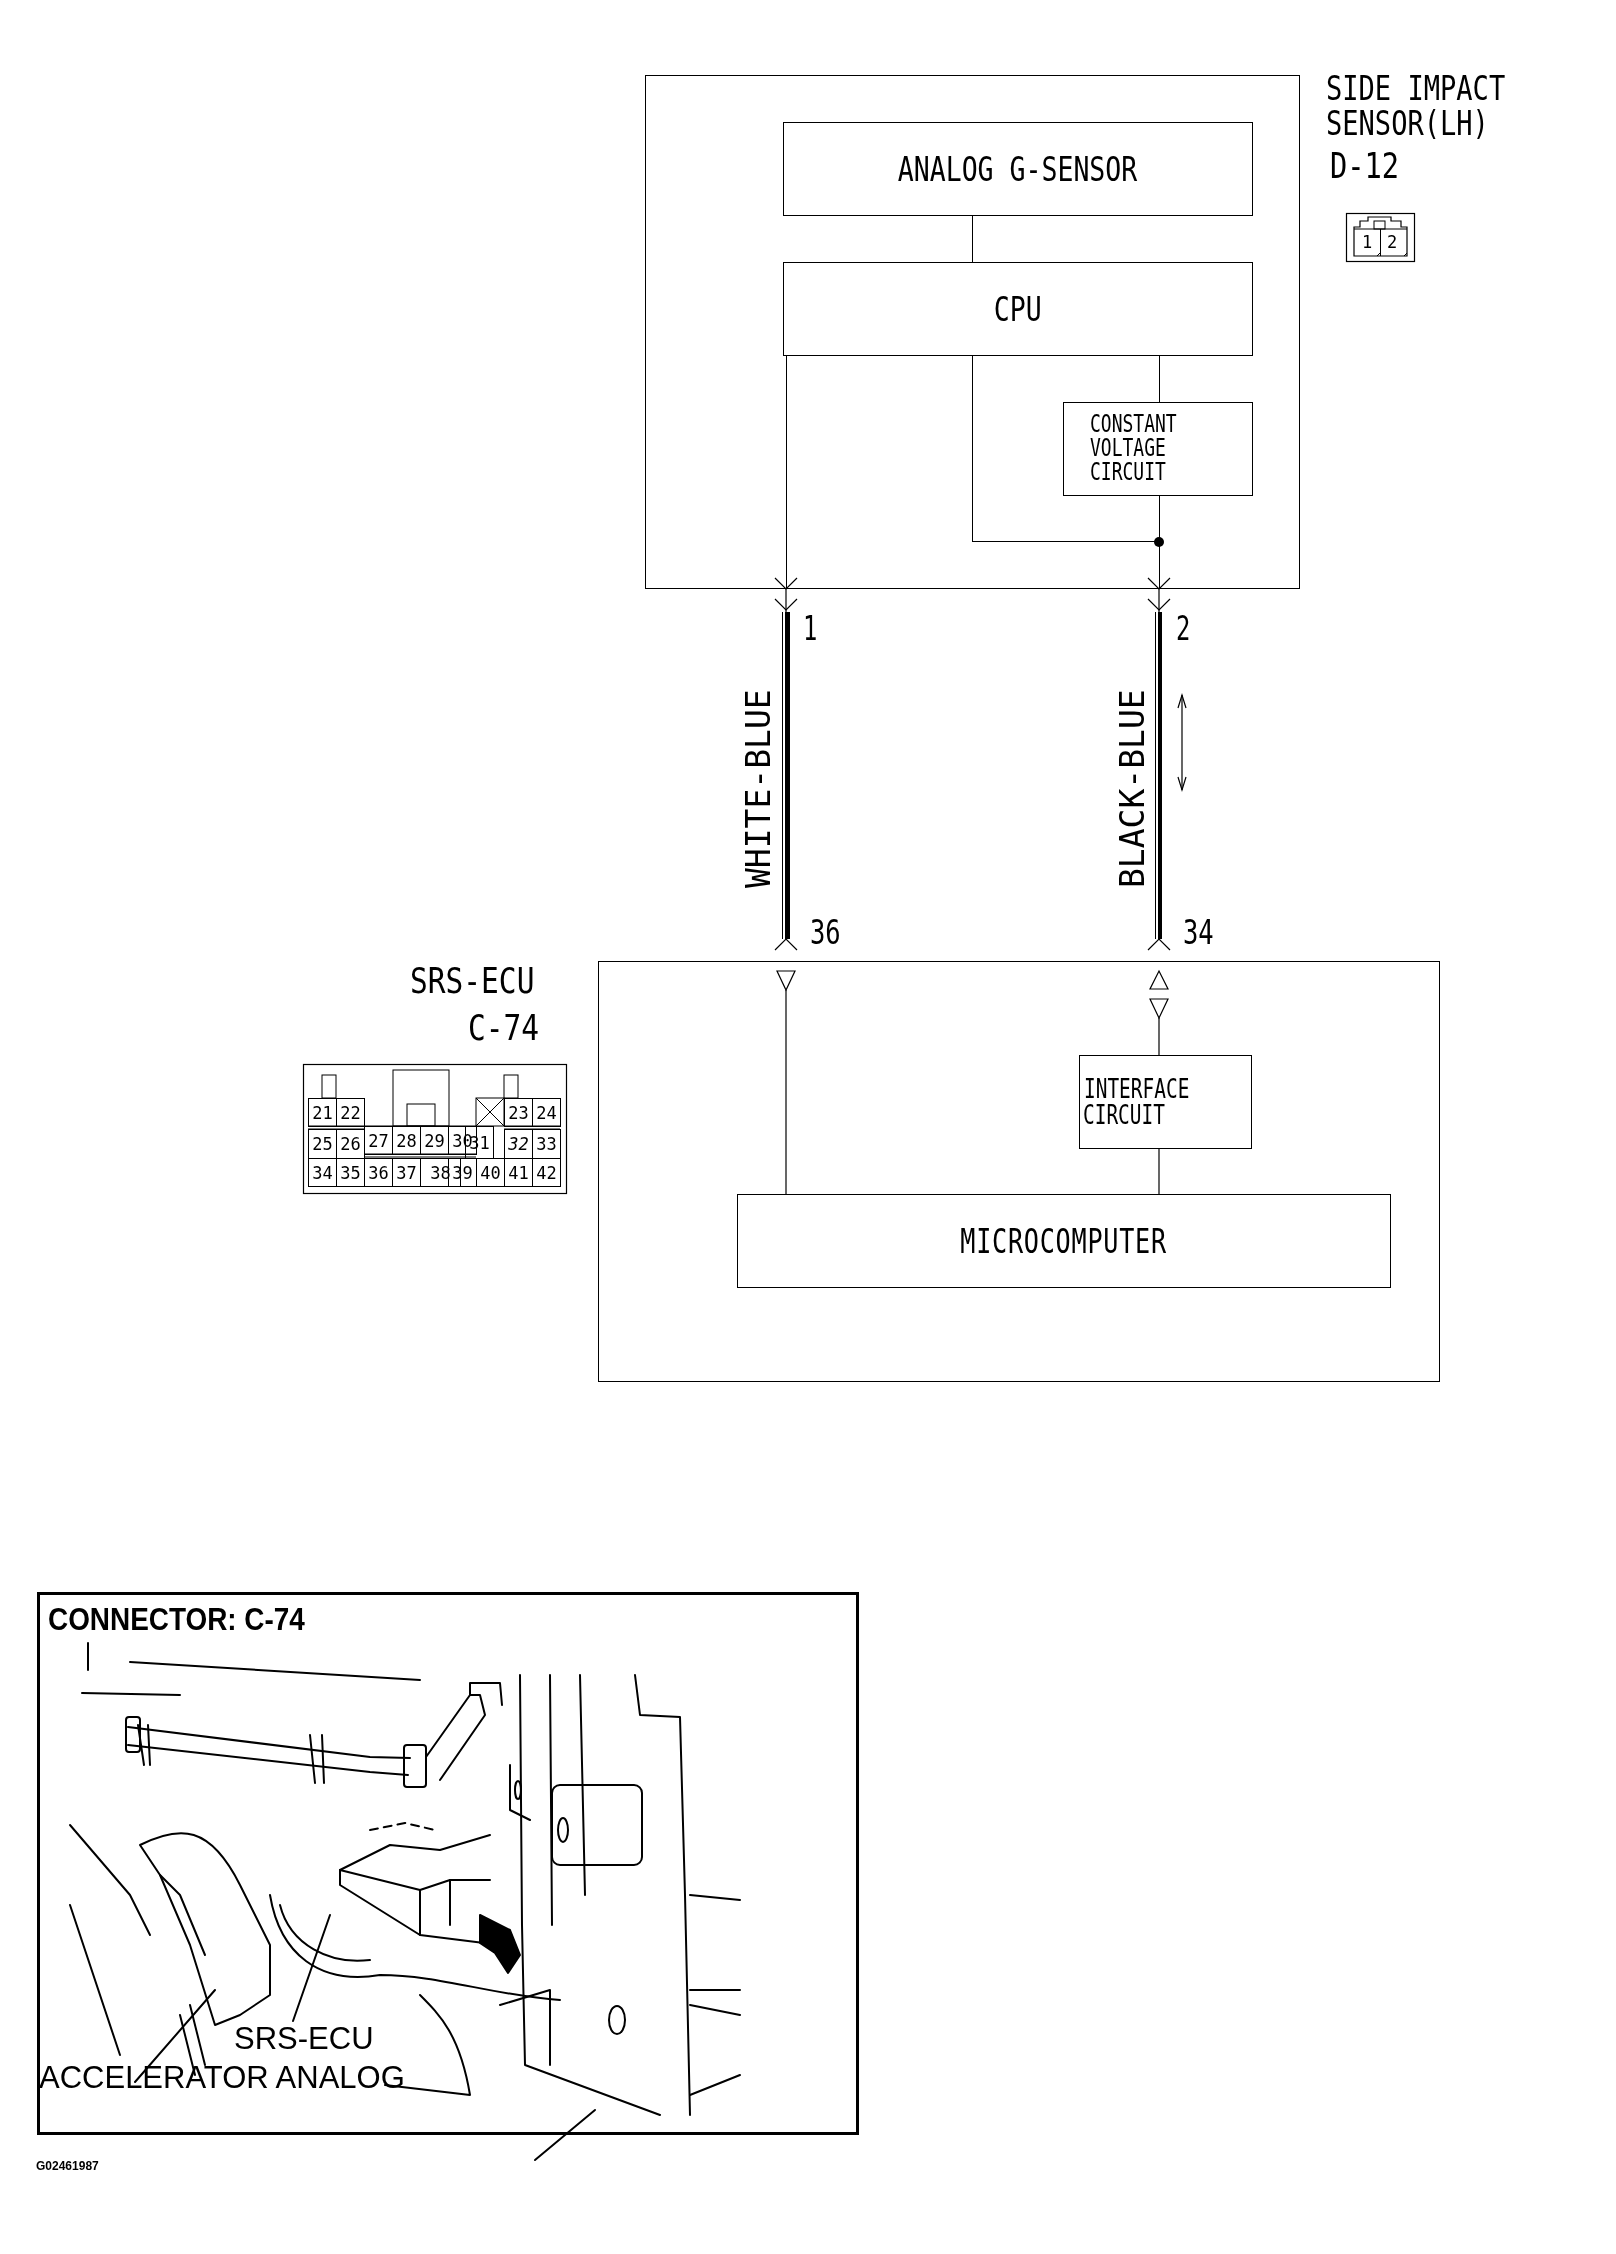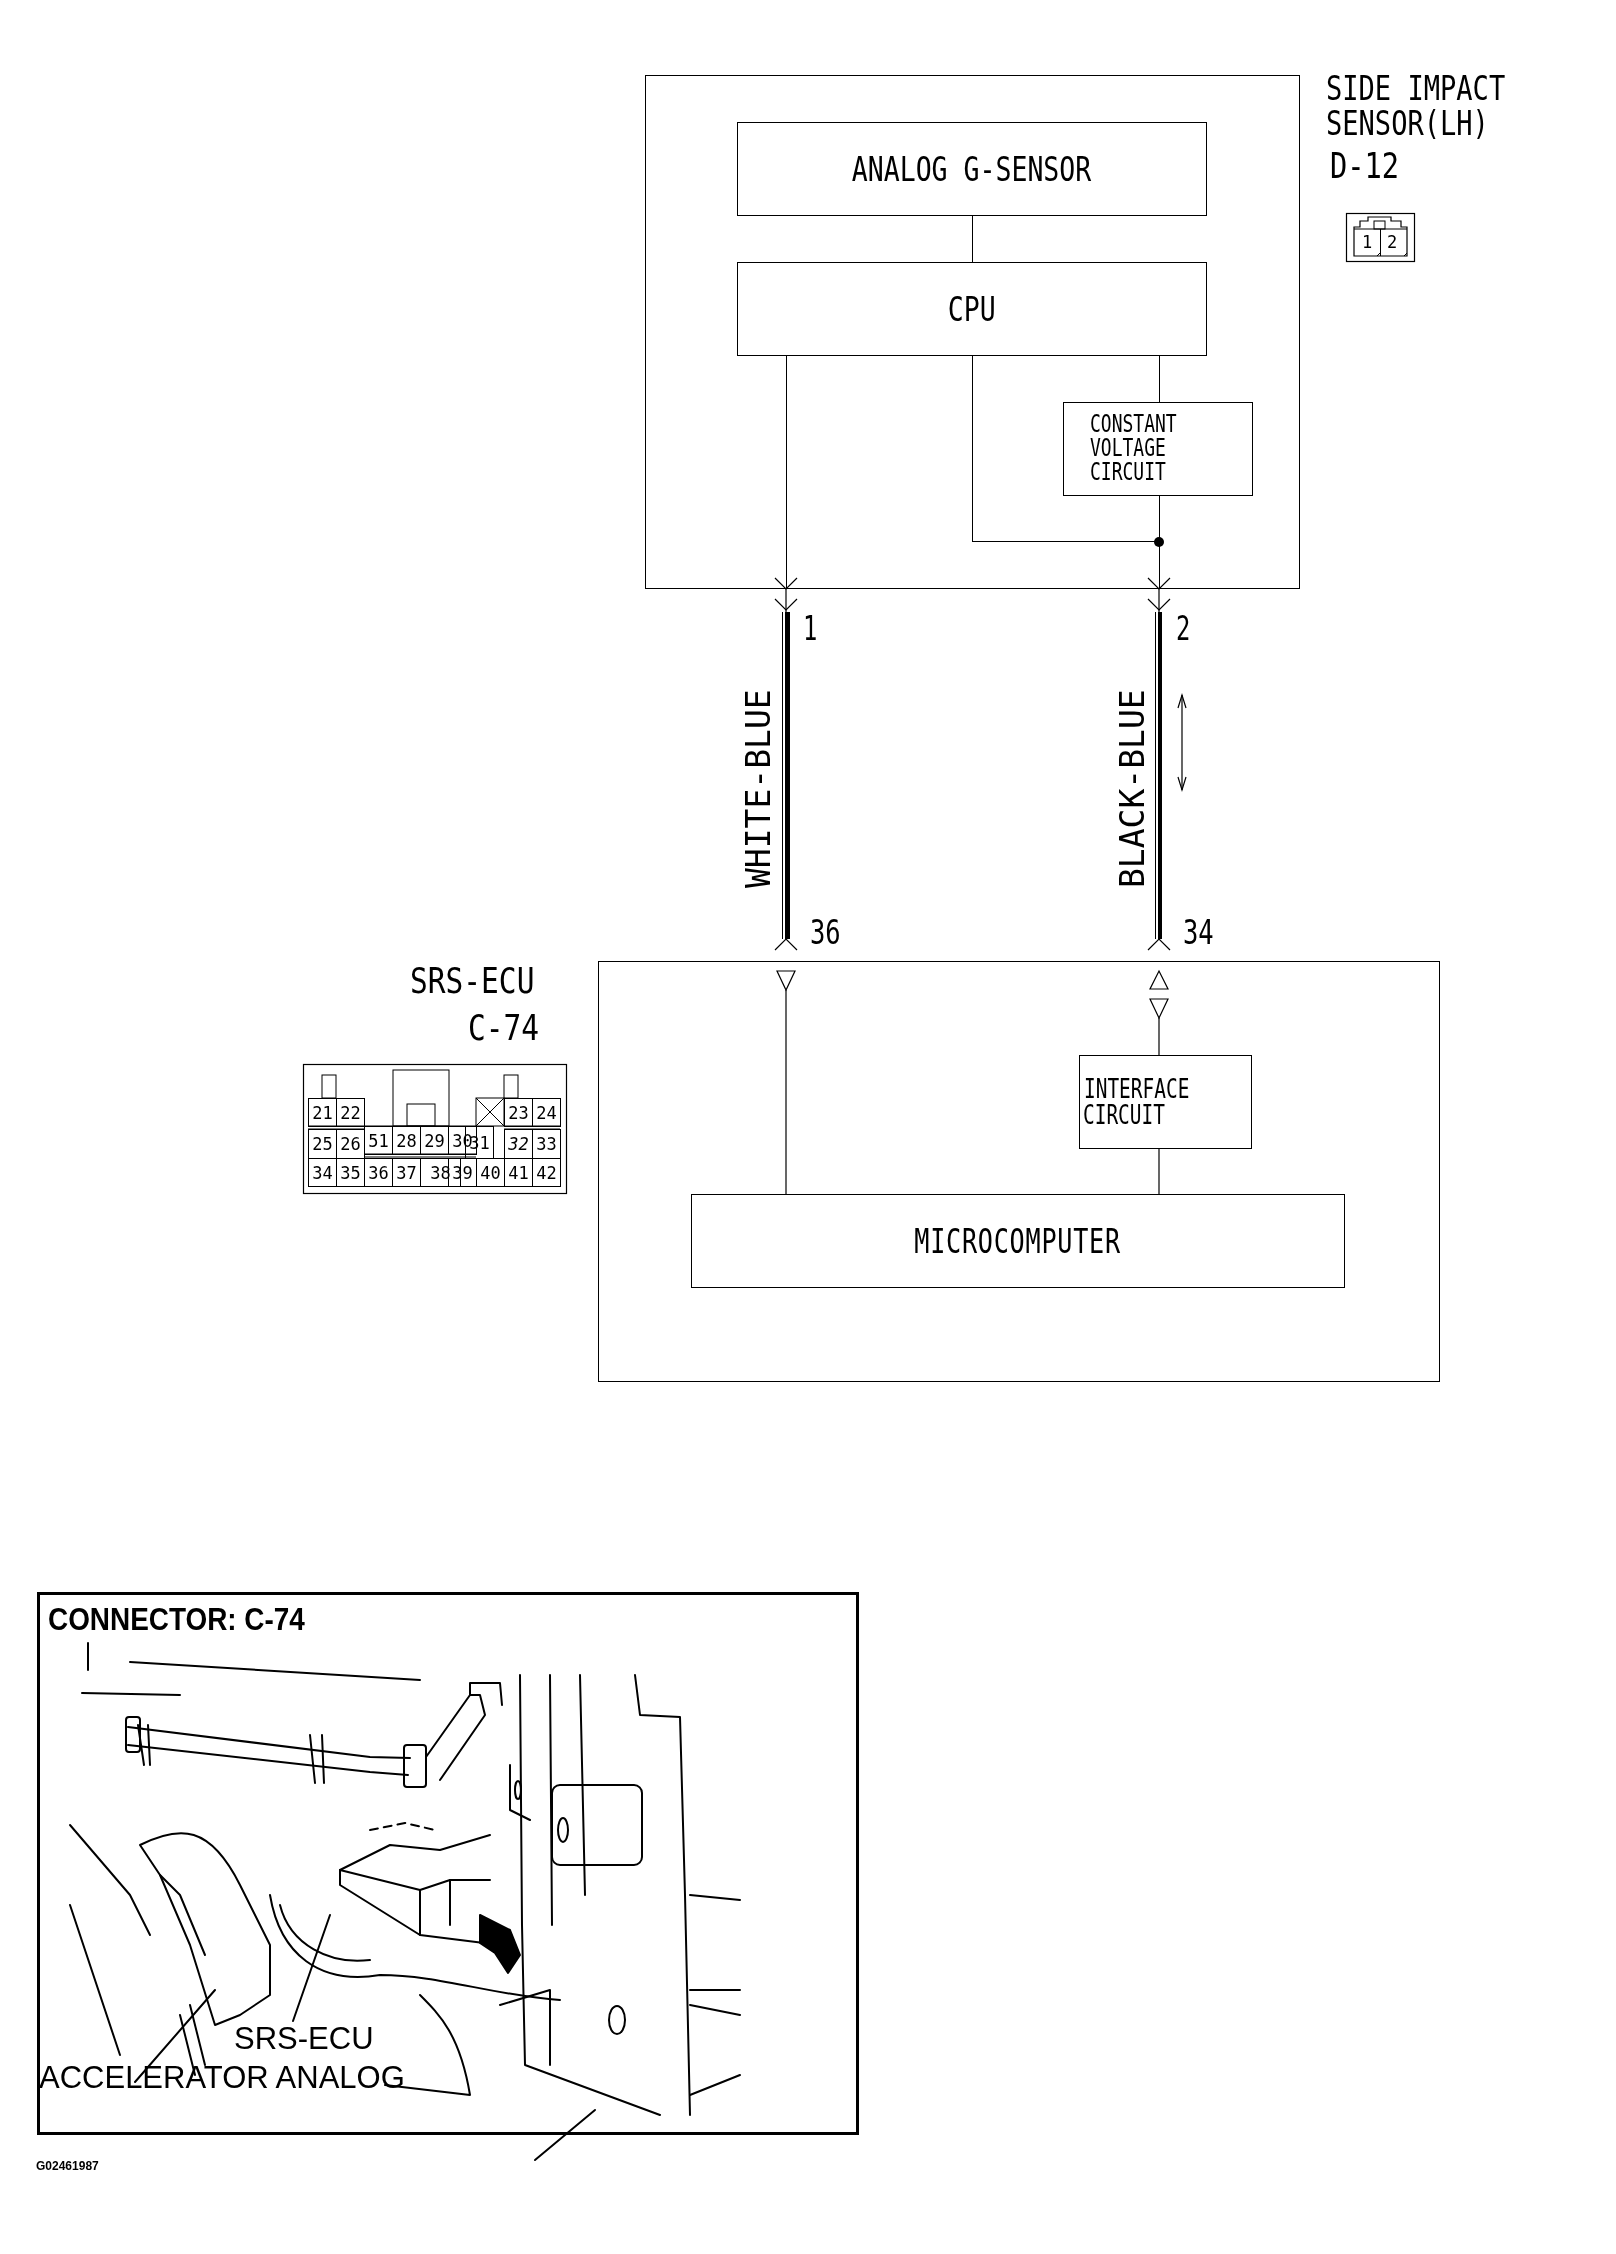--- a/index.html
+++ b/index.html
@@ -1,20 +1,20 @@
 <!DOCTYPE html>
 <html><head>
 <meta charset="utf-8">
 <style>
   html, body { margin:0; padding:0; background:#ffffff; }
   body { width:1616px; height:2254px; position:relative; overflow:hidden; font-family:"DejaVu Sans Mono", monospace; color:#000; }
   .abs { position:absolute; }
   .box { position:absolute; border:1.5px solid #000; box-sizing:border-box; background:transparent; }
   .lbl { position:absolute; font-family:"DejaVu Sans Mono", "Liberation Mono", monospace; font-weight:normal; color:#000; white-space:pre; line-height:1; }
-  .center-lbl { display:flex; align-items:center; justify-content:center; text-align:center; }
+  .center-lbl { display:flex; align-items:center; justify-content:center; text-align:center;margin-left:46px; }
   .vline { position:absolute; width:0; border-left:1.5px solid #000; }
   .hline { position:absolute; height:0; border-top:1.5px solid #000; }
   .wire-thick { position:absolute; width:5px; background:#000; }
   .wire-thin { position:absolute; width:0; border-left:1px solid #000; }
   .rot { position:absolute; transform-origin:left top; transform:rotate(-90deg); white-space:pre; line-height:1; }
   .conn-cell { position:absolute; border:1px solid #000; box-sizing:border-box; font-size:17px; display:flex; align-items:center; justify-content:center; font-family:"DejaVu Sans Mono", monospace; }
   .photo-box { position:absolute; border:3px solid #000; box-sizing:border-box; }
   .photo-lbl { position:absolute; font-family:"Liberation Sans", sans-serif; white-space:pre; line-height:1; }
   svg { position:absolute; overflow:visible; }
 </style>
@@ -150,21 +150,21 @@
     </g>
   </svg>
 
   <div class="conn-cell" style="left:5px; top:34px; width:29px; height:29px;">21</div>
   <div class="conn-cell" style="left:33px; top:34px; width:29px; height:29px;">22</div>
   <div class="conn-cell" style="left:201px; top:34px; width:29px; height:29px;">23</div>
   <div class="conn-cell" style="left:229px; top:34px; width:29px; height:29px;">24</div>
 
   <div class="conn-cell" style="left:5px; top:65px; width:29px; height:30px;">25</div>
   <div class="conn-cell" style="left:33px; top:65px; width:29px; height:30px;">26</div>
-  <div class="conn-cell" style="left:61px; top:62px; width:29px; height:29px;">51</div>
+  <div class="conn-cell" style="left:61px; top:62px; width:29px; height:29px;">27</div>
   <div class="conn-cell" style="left:89px; top:62px; width:29px; height:29px;">28</div>
   <div class="conn-cell" style="left:117px; top:62px; width:29px; height:29px;">29</div>
   <div class="conn-cell" style="left:145px; top:62px; width:29px; height:29px;">30</div>
   <div class="conn-cell" style="left:162px; top:62px; width:29px; height:33px;">31</div>
   <div class="conn-cell" style="left:201px; top:65px; width:29px; height:30px;font-style:italic;">32</div>
   <div class="conn-cell" style="left:229px; top:65px; width:29px; height:30px;">33</div>
 
   <div class="conn-cell" style="left:5px; top:94px; width:29px; height:29px;">34</div>
   <div class="conn-cell" style="left:33px; top:94px; width:29px; height:29px;">35</div>
   <div class="conn-cell" style="left:61px; top:94px; width:29px; height:29px;">36</div>

